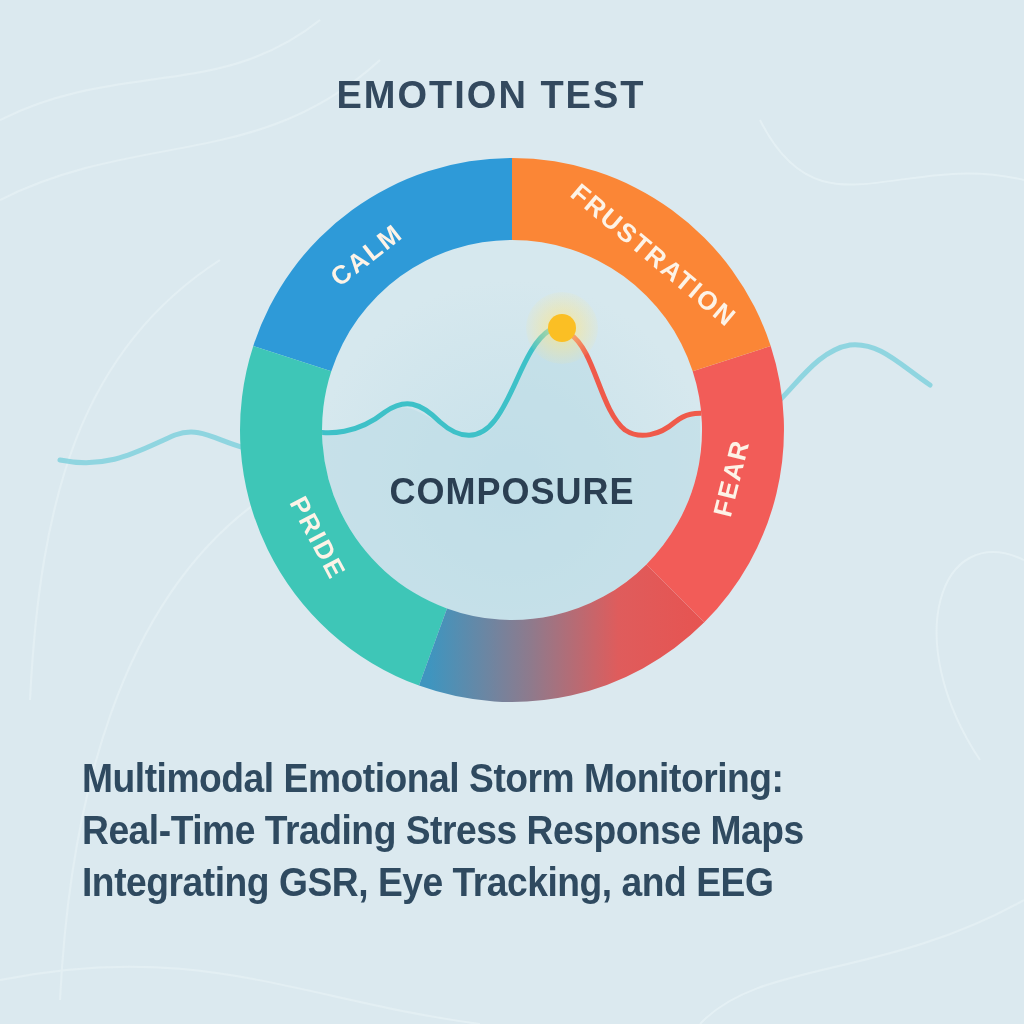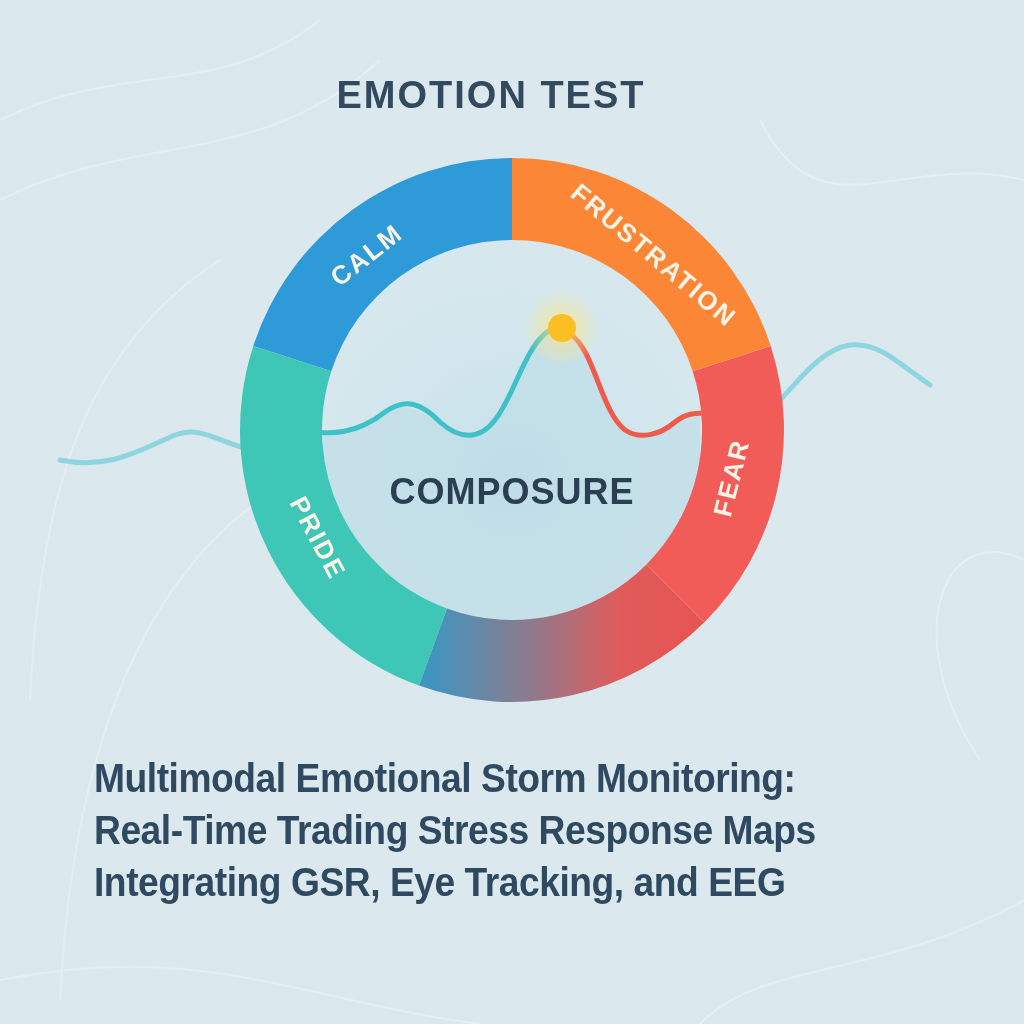--- a/index.html
+++ b/index.html
@@ -11,21 +11,21 @@
   }
   .bg-svg { position: absolute; left: 0; top: 0; width: 1024px; height: 1024px; }
   .title {
     position: absolute; left: 0; top: 74px; width: 982px;
     text-align: center; font-size: 38px; font-weight: bold;
     letter-spacing: 2px; color: #33495e;
   }
   .subtitle {
     position: absolute; left: 82px; top: 752px; width: 900px;
     font-size: 40px; font-weight: bold; color: #2f4a60;
-    line-height: 52px; letter-spacing: -0.5px; margin-left: 12px;
+    line-height: 52px; letter-spacing: -0.5px;
   }
   .subtitle div { white-space: nowrap; transform: scaleX(0.93); transform-origin: left center; }
 </style>
 </head>
 <body>
 
 <svg class="bg-svg" viewBox="0 0 1024 1024">
   <defs>
     <linearGradient id="gradSeg" x1="430" y1="0" x2="720" y2="0" gradientUnits="userSpaceOnUse">
       <stop offset="0" stop-color="#3f95bf"></stop>

